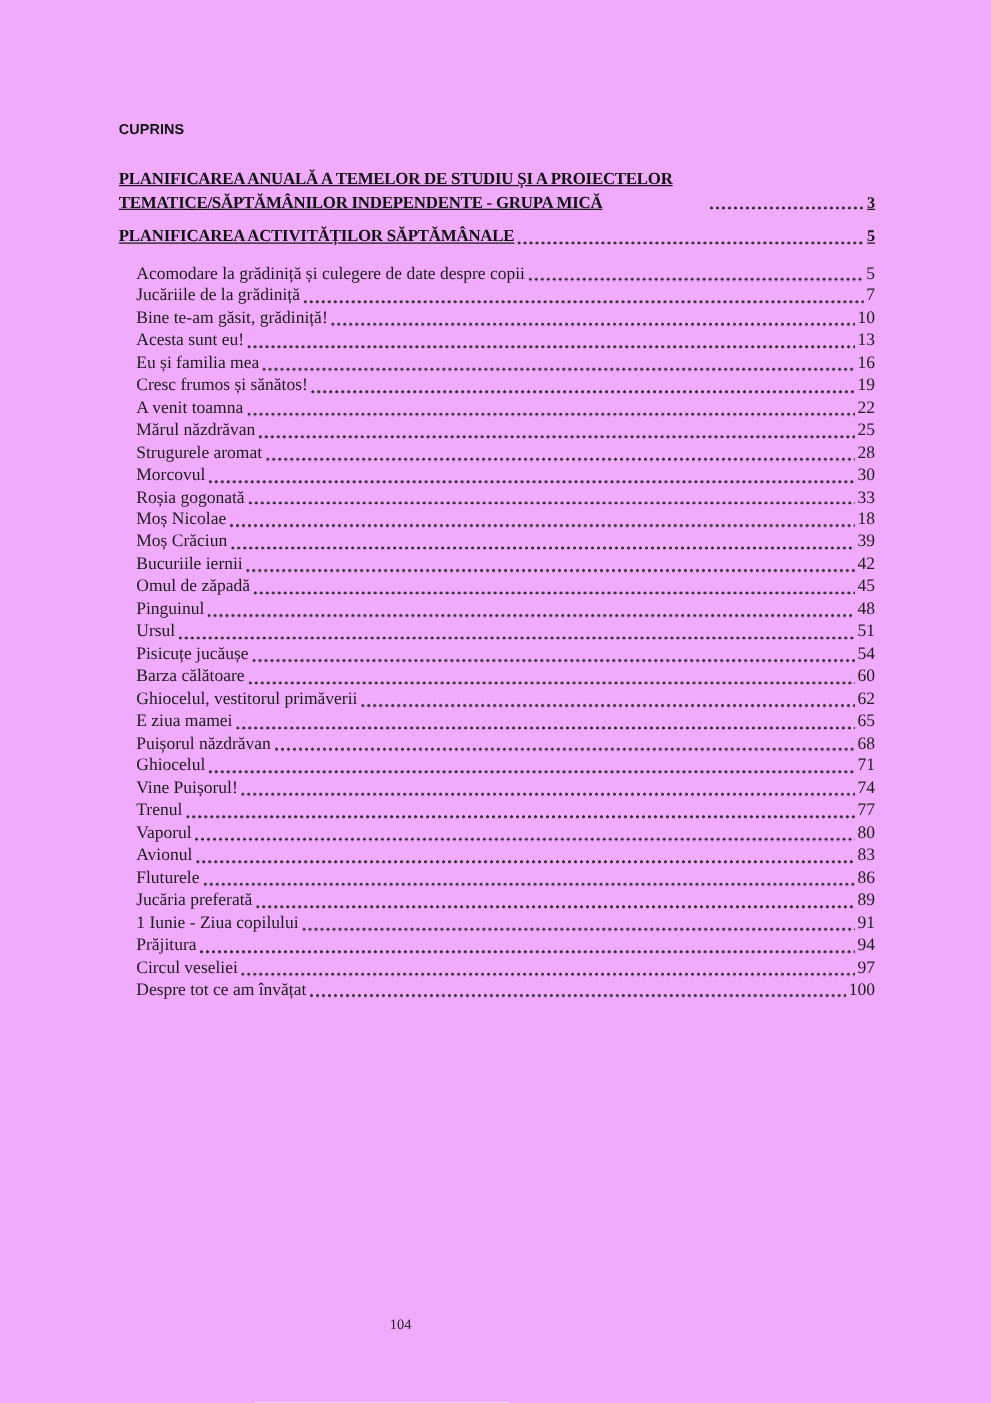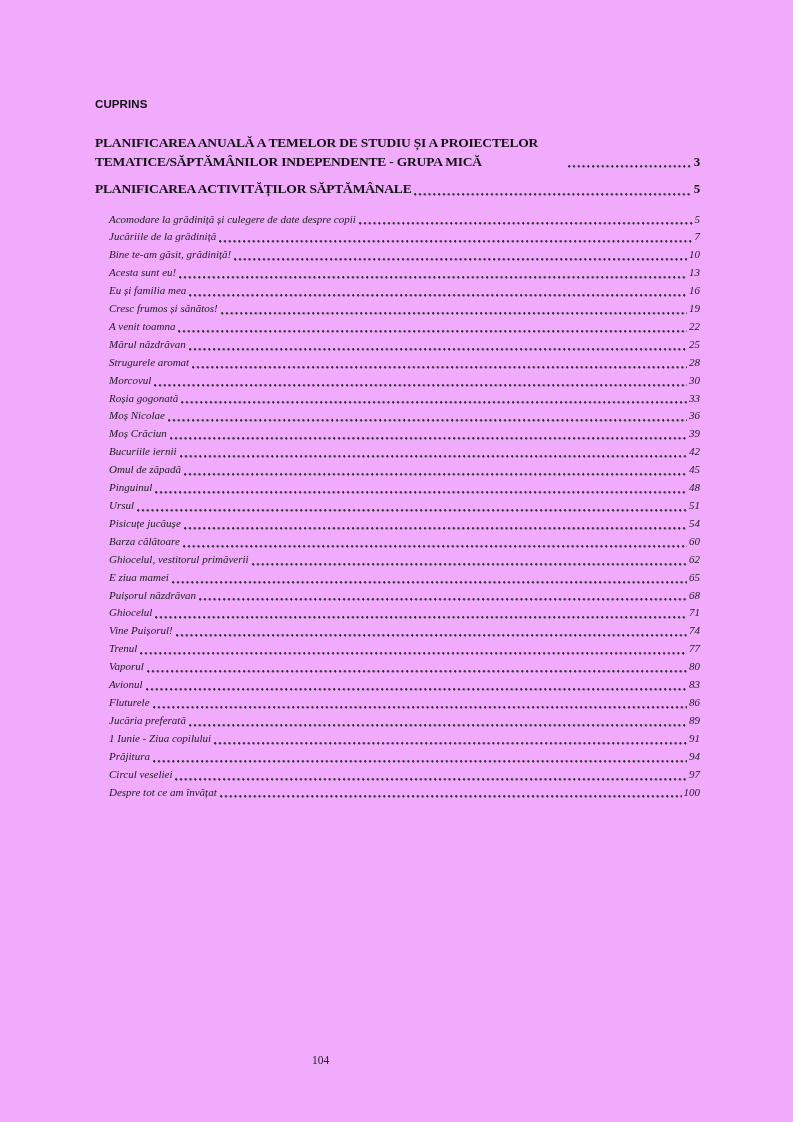--- a/index.html
+++ b/index.html
@@ -21,41 +21,40 @@
     background: #f0abfc;
   }
   .toc-heading {
     font-family: "Liberation Sans", sans-serif;
     font-weight: bold;
     font-size: 11.5px;
     line-height: 14px;
     letter-spacing: 0.1px;
     color: #111111;
   }
-  .toc-sections { margin-top: 23px; }
+  .toc-sections { margin-top: 23px; text-decoration: underline; }
   .toc-row {
     display: flex;
     align-items: flex-end;
   }
   .section-row {
     font-family: "Liberation Serif", serif;
     font-weight: bold;
     font-size: 13.5px;
     line-height: 18.5px;
     letter-spacing: -0.2px;
     color: #111111;
   }
   .section-row + .section-row { margin-top: 9px; }
   .section-row .toc-title { max-width: 470px; }
   .toc-entries { margin-top: 12px; padding-left: 14px; }
   .entry-row {
-    font-size: 11px;
+    font-size: 14px;
     line-height: 17.9px;
     color: #1c1c1c;
-    font-style: italic;
   }
   .toc-title { flex: 0 1 auto; }
   .toc-leader {
     flex: 1 1 auto;
     min-width: 14px;
     height: 3px;
     margin: 0 2px 3px 3px;
     background-image: radial-gradient(circle at 1.2px 1.4px, #2e2e2e 1px, rgba(0,0,0,0) 1.35px);
     background-size: 4.8px 3px;
     background-repeat: repeat-x;
@@ -159,21 +158,21 @@
 
   <div class="toc-row entry-row">
     <span class="toc-title">Roșia gogonată</span>
     <span class="toc-leader"></span>
     <span class="toc-page">33</span>
   </div>
 
   <div class="toc-row entry-row">
     <span class="toc-title">Moș Nicolae</span>
     <span class="toc-leader"></span>
-    <span class="toc-page">36</span>
+    <span class="toc-page">18</span>
   </div>
 
   <div class="toc-row entry-row">
     <span class="toc-title">Moș Crăciun</span>
     <span class="toc-leader"></span>
     <span class="toc-page">39</span>
   </div>
 
   <div class="toc-row entry-row">
     <span class="toc-title">Bucuriile iernii</span>

